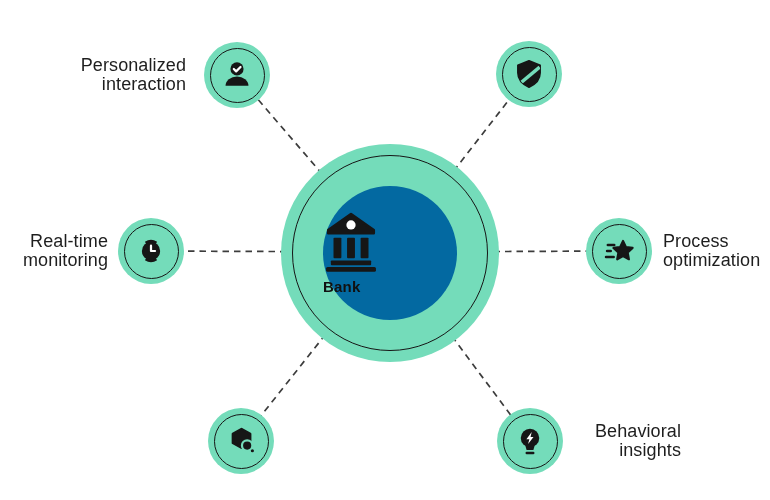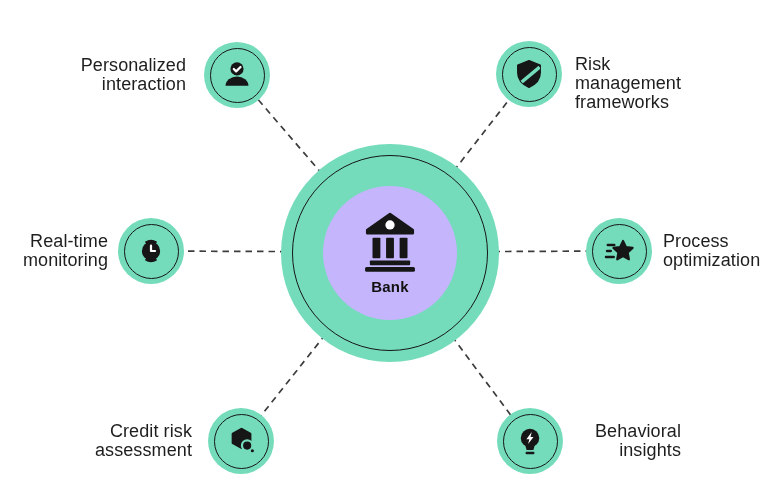--- a/index.html
+++ b/index.html
@@ -20,22 +20,22 @@
 
   
   .hub{
     position:absolute;left:281px;top:144px;width:218px;height:218px;
     border-radius:50%;background:#74dcba;
   }
   .hub-ring{
     position:absolute;inset:11px;border:1.4px solid #161616;border-radius:50%;
   }
   .hub-inner{
-    position:absolute;inset:42px;background:#c4b5fd;border-radius:50%;
-    display:flex;flex-direction:column;align-items:center;justify-content:center;
+    position:absolute;inset:42px;background:#0369a1;border-radius:50%;
+    display:flex;flex-direction:column;justify-content:center;
   }
   .bank-icon{width:56px;height:60px;display:block;}
   .hub-label{
     font-weight:bold;font-size:15px;color:#111111;margin-top:6px;letter-spacing:.2px;
   }
 
   
   .node{
     position:absolute;width:66px;height:66px;border-radius:50%;background:#74dcba;
     display:flex;align-items:center;justify-content:center;
@@ -107,21 +107,20 @@
     <svg viewBox="0 0 32 32">
       <defs>
         <clipPath id="shieldClip">
           <path d="M16 3.5 L26.5 7.8 V14.8 C26.5 21 22.4 25.6 16 28.4 C9.6 25.6 5.5 21 5.5 14.8 V7.8 Z"></path>
         </clipPath>
       </defs>
       <path d="M16 3.5 L26.5 7.8 V14.8 C26.5 21 22.4 25.6 16 28.4 C9.6 25.6 5.5 21 5.5 14.8 V7.8 Z" fill="#161616" stroke="#161616" stroke-width="1.5" stroke-linejoin="round"></path>
       <line x1="5" y1="27" x2="26" y2="9.5" stroke="#74dcba" stroke-width="3.2" clip-path="url(#shieldClip)"></line>
     </svg>
   </div>
-  <div class="label lbl-tr">Risk management frameworks</div>
 
   <div class="node n-ml">
     <div class="ring"></div>
     <svg viewBox="0 0 32 32">
       <path d="M10.3 7.2 Q16 3.4 21.7 7.2 L20.2 10.2 Q16 7.6 11.8 10.2 Z" fill="#161616"></path>
       <path d="M10.3 24.8 Q16 28.6 21.7 24.8 L20.2 21.8 Q16 24.4 11.8 21.8 Z" fill="#161616"></path>
       <circle cx="16" cy="16" r="8.6" fill="#161616"></circle>
       <path d="M16 11 V16 H19.8" stroke="#ffffff" stroke-width="2.1" fill="none" stroke-linecap="round" stroke-linejoin="round"></path>
     </svg>
   </div>
@@ -139,21 +138,20 @@
   <div class="label lbl-mr">Process optimization</div>
 
   <div class="node n-bl">
     <div class="ring"></div>
     <svg viewBox="0 0 32 32">
       <path d="M16.5 4.8 L24.6 9.2 V17.8 L16.5 22.3 L8.4 17.8 V9.2 Z" fill="#161616" stroke="#161616" stroke-width="2.4" stroke-linejoin="round"></path>
       <circle cx="21.8" cy="20.3" r="4.9" fill="#161616" stroke="#74dcba" stroke-width="2.1"></circle>
       <circle cx="26.7" cy="25.2" r="1.5" fill="#161616"></circle>
     </svg>
   </div>
-  <div class="label lbl-bl">Credit risk assessment</div>
 
   <div class="node n-br">
     <div class="ring"></div>
     <svg viewBox="0 0 32 32">
       <circle cx="16" cy="13.2" r="8.7" fill="#161616"></circle>
       <path d="M11.6 20.2 H20.4 L19.2 24.4 H12.8 Z" fill="#161616"></path>
       <path d="M17.6 7.6 L12.6 14.4 H15.4 L14.2 18.8 L19.3 12.2 H16.5 Z" fill="#ffffff"></path>
       <rect x="11.8" y="26.2" width="8.4" height="2.2" rx="1.1" fill="#161616"></rect>
     </svg>
   </div>

